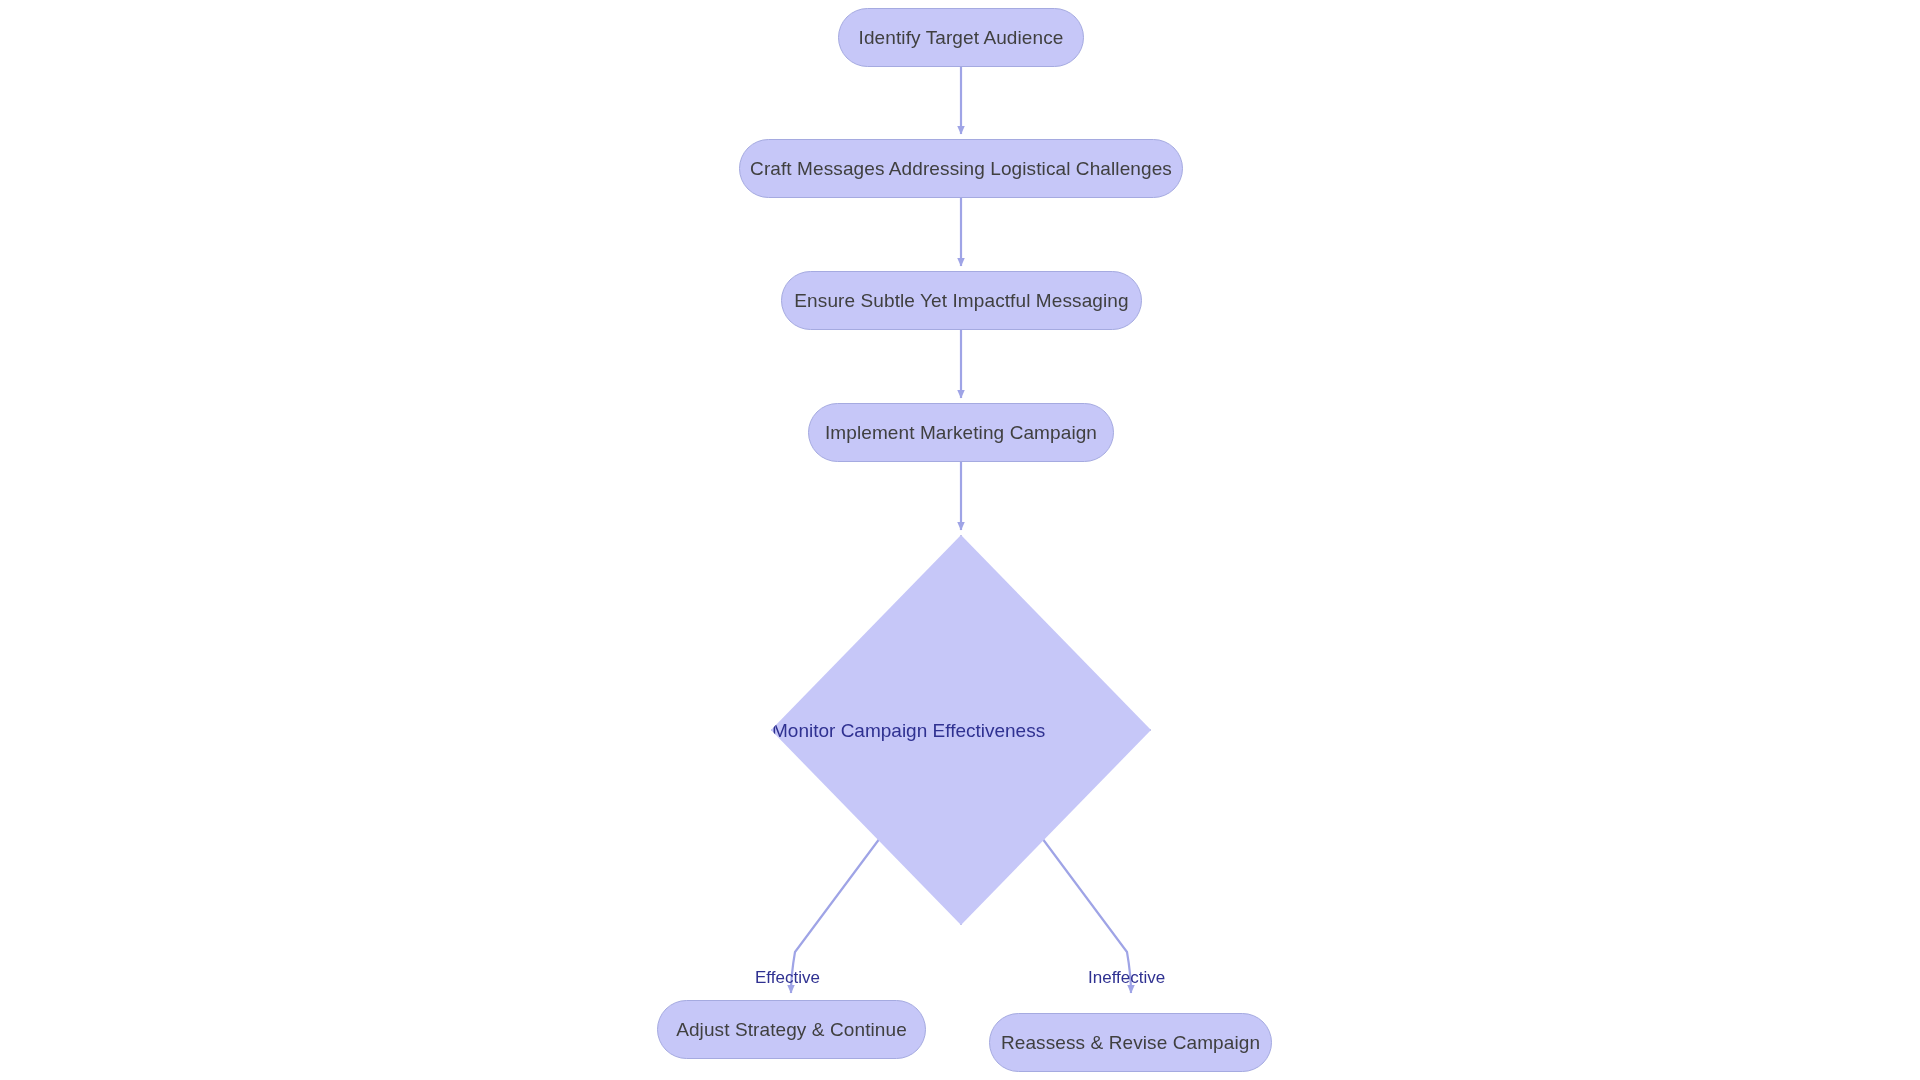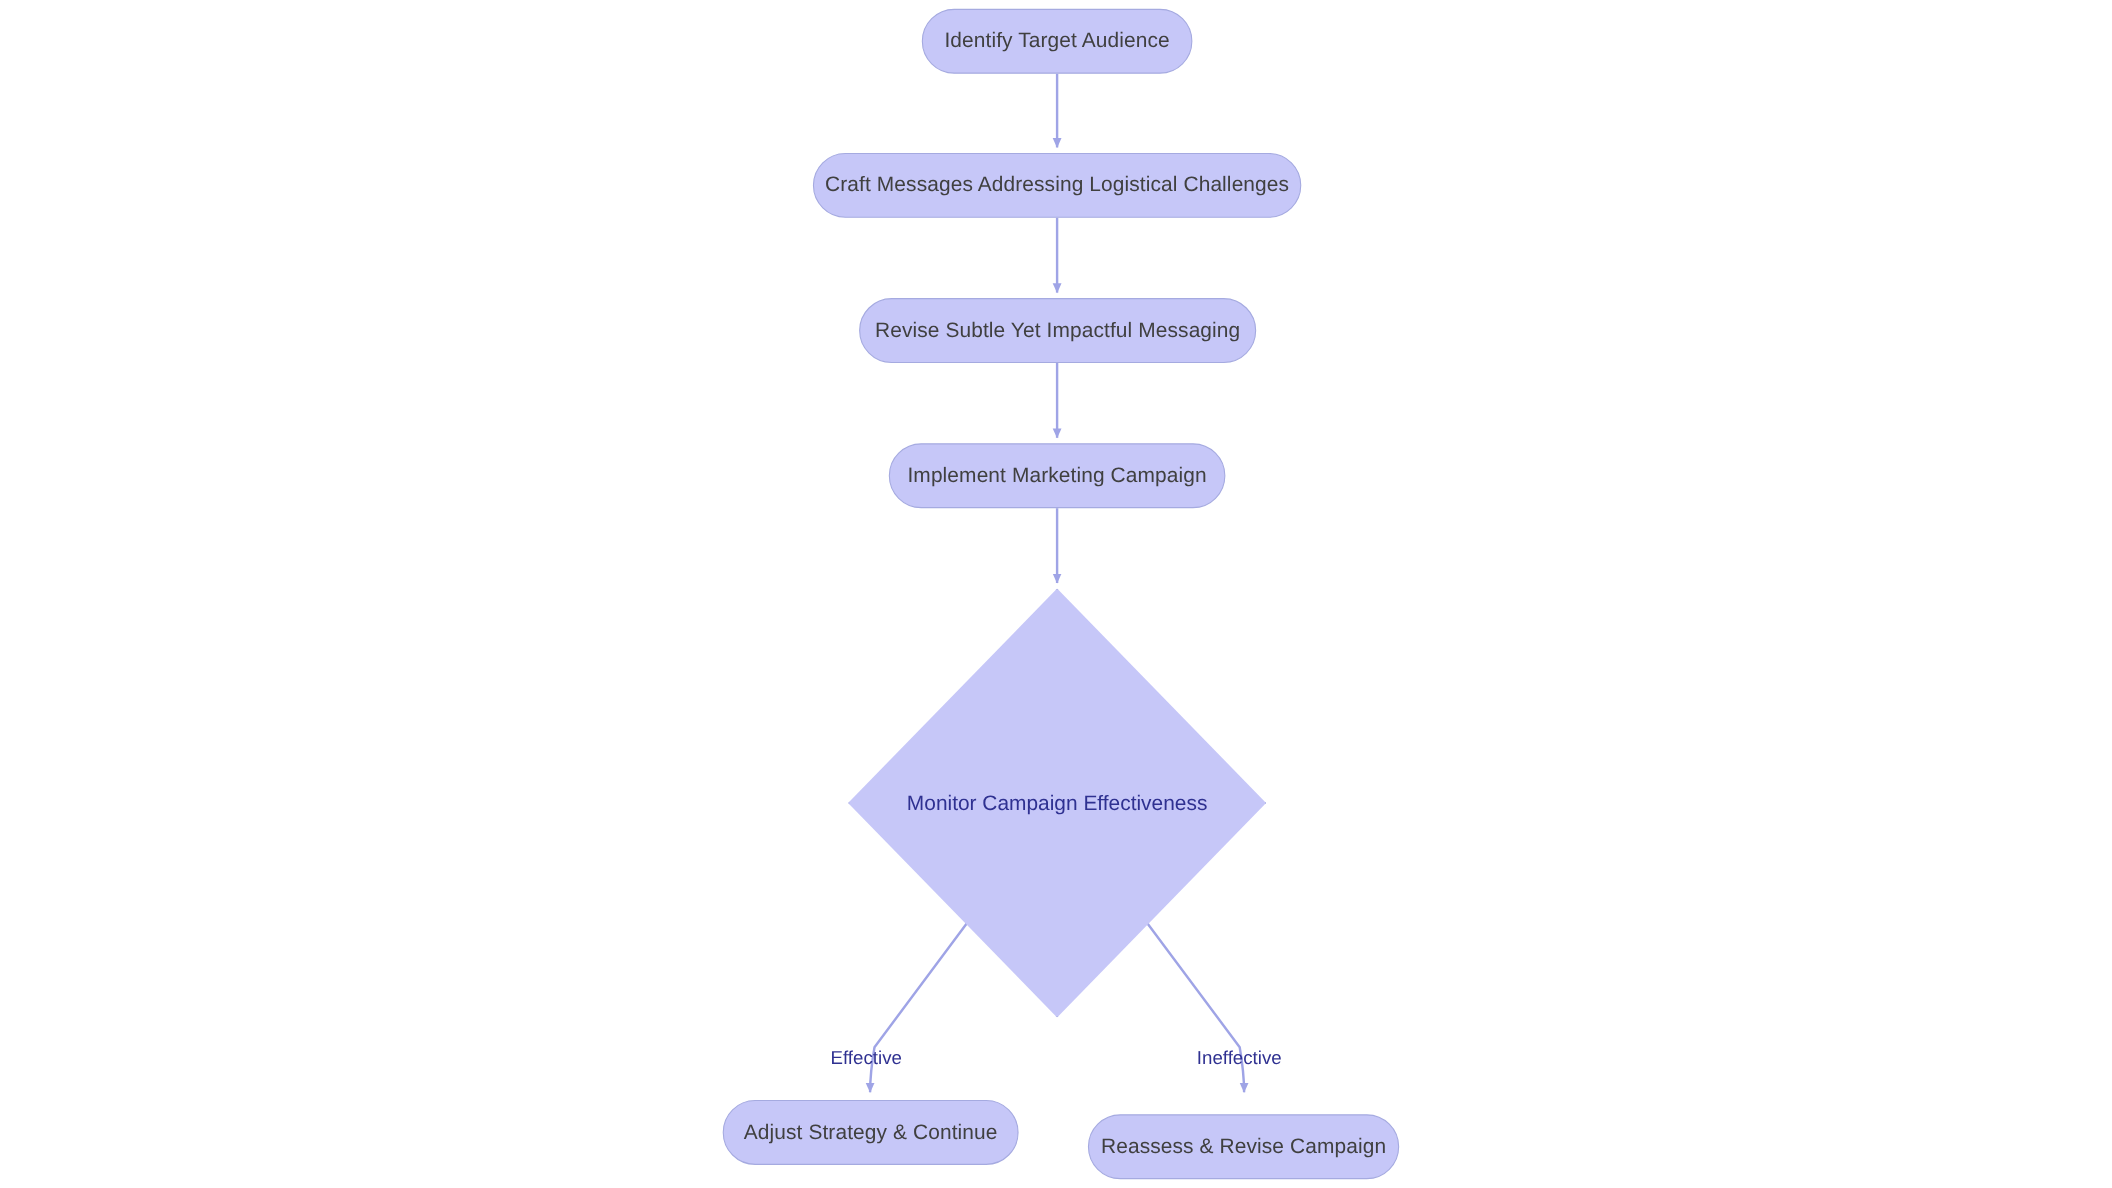--- a/index.html
+++ b/index.html
@@ -56,36 +56,37 @@
     height: 390px;
     left: 771px;
     top: 535px;
     background: #c6c7f8;
     border: 1px solid #a5aae0;
     box-sizing: border-box;
     -webkit-clip-path: polygon(50% 0%, 100% 50%, 50% 100%, 0% 50%);
     clip-path: polygon(50% 0%, 100% 50%, 50% 100%, 0% 50%);
     display: flex;
     align-items: center;
-    justify-content: center;
+    justify-content: flex-start;
   }
   .decision-label {
     color: #2f3191;
     font-size: 19px;
     font-family: "Liberation Sans", sans-serif;
     white-space: nowrap;
     line-height: 1;
   }
   .edge-label {
     position: absolute;
     color: #2f3191;
     font-size: 17px;
     font-family: "Liberation Sans", sans-serif;
     white-space: nowrap;
     line-height: 1;
+    margin-top: 16px;
   }
   #n0 { left: 838px; top: 8px;  width: 246px; }
   #n1 { left: 739px; top: 139px; width: 444px; }
   #n2 { left: 781px; top: 271px; width: 361px; }
   #n3 { left: 808px; top: 403px; width: 306px; justify-content: center; }
   #n4 { left: 657px; top: 1000px; width: 269px; }
   #n5 { left: 989px; top: 1000px; width: 283px; margin-top: 13px; }
   #lbl-effective   { left: 755px;  top: 953px; }
   #lbl-ineffective { left: 1088px; top: 953px; text-align: right; }
 </style>
@@ -116,21 +117,21 @@
 
   <div class="node process" id="n0">
     <span class="node-label">Identify Target Audience</span>
   </div>
 
   <div class="node process" id="n1">
     <span class="node-label">Craft Messages Addressing Logistical Challenges</span>
   </div>
 
   <div class="node process" id="n2">
-    <span class="node-label">Revise Subtle Yet Impactful Messaging</span>
+    <span class="node-label">Ensure Subtle Yet Impactful Messaging</span>
   </div>
 
   <div class="node process" id="n3">
     <span class="node-label">Implement Marketing Campaign</span>
   </div>
 
   <div class="decision">
     <span class="decision-label">Monitor Campaign Effectiveness</span>
   </div>
 

